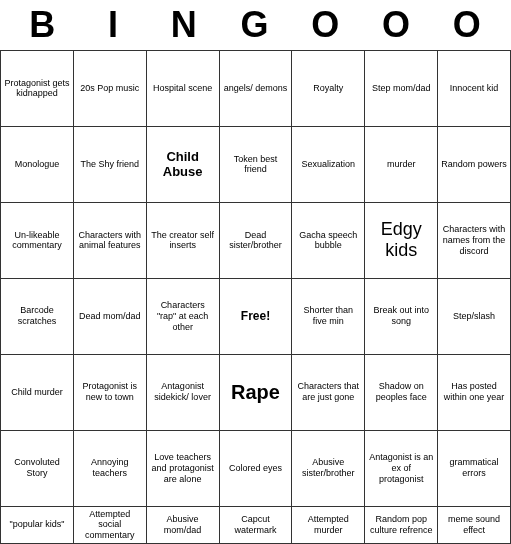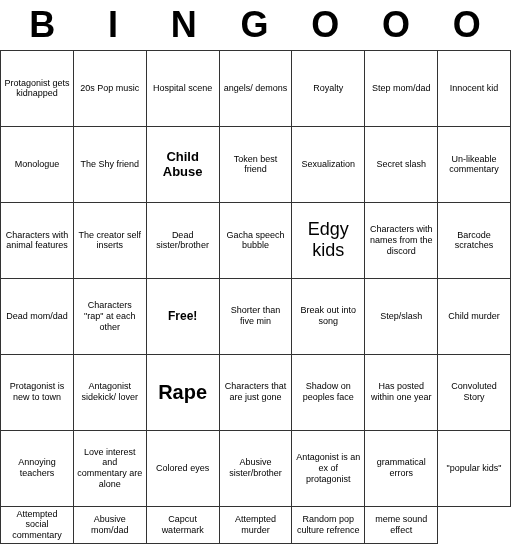--- a/index.html
+++ b/index.html
@@ -83,21 +83,22 @@
     <div class="cell">Hospital scene</div>
     <div class="cell">angels/ demons</div>
     <div class="cell">Royalty</div>
     <div class="cell">Step mom/dad</div>
     <div class="cell">Innocent kid</div>
     <div class="cell">Monologue</div>
     <div class="cell">The Shy friend</div>
     <div class="cell large-text">Child Abuse</div>
     <div class="cell">Token best friend</div>
     <div class="cell">Sexualization</div>
-    <div class="cell">Secret slash</div>
+    <div class="cell">murder</div>
+    <div class="cell">Random powers</div>
     <div class="cell">Un-likeable commentary</div>
     <div class="cell">Characters with animal features</div>
     <div class="cell">The creator self inserts</div>
     <div class="cell">Dead sister/brother</div>
     <div class="cell">Gacha speech bubble</div>
     <div class="cell edgy">Edgy kids</div>
     <div class="cell">Characters with names from the discord</div>
     <div class="cell">Barcode scratches</div>
     <div class="cell">Dead mom/dad</div>
     <div class="cell">Characters "rap" at each other</div>
@@ -107,21 +108,21 @@
     <div class="cell">Step/slash</div>
     <div class="cell">Child murder</div>
     <div class="cell">Protagonist is new to town</div>
     <div class="cell">Antagonist sidekick/ lover</div>
     <div class="cell rape-cell">Rape</div>
     <div class="cell">Characters that are just gone</div>
     <div class="cell">Shadow on peoples face</div>
     <div class="cell">Has posted within one year</div>
     <div class="cell">Convoluted Story</div>
     <div class="cell">Annoying teachers</div>
-    <div class="cell">Love interest and commentary are alone</div>
+    <div class="cell">Love teachers and protagonist are alone</div>
     <div class="cell">Colored eyes</div>
     <div class="cell">Abusive sister/brother</div>
     <div class="cell">Antagonist is an ex of protagonist</div>
     <div class="cell">grammatical errors</div>
     <div class="cell">"popular kids"</div>
     <div class="cell">Attempted social commentary</div>
     <div class="cell">Abusive mom/dad</div>
     <div class="cell">Capcut watermark</div>
     <div class="cell">Attempted murder</div>
     <div class="cell">Random pop culture refrence</div>

